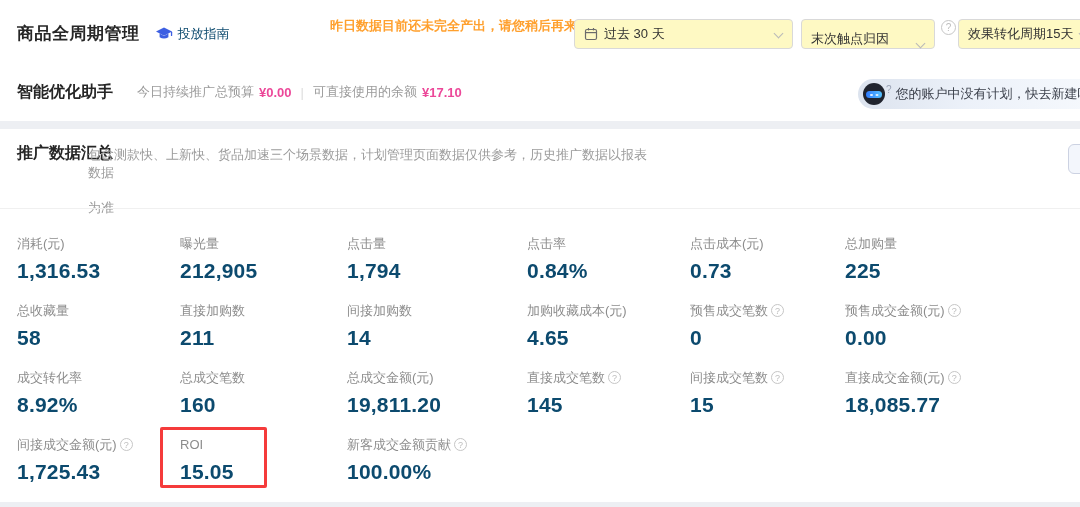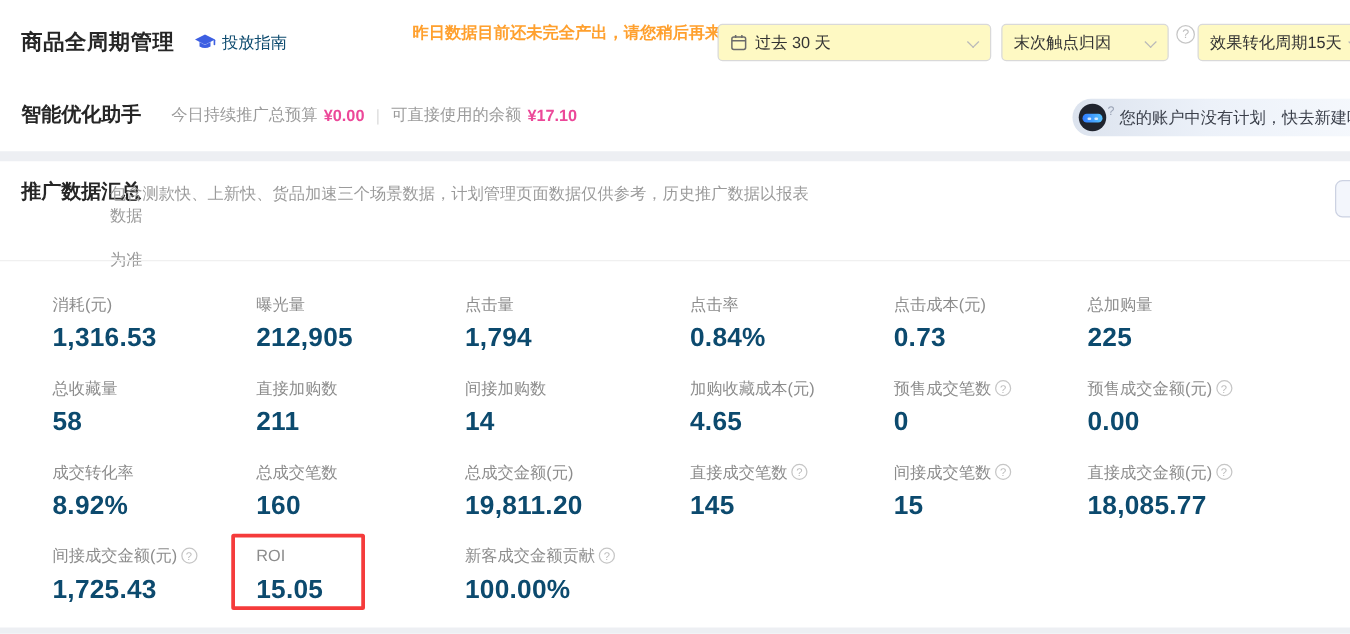--- a/index.html
+++ b/index.html
@@ -21,21 +21,21 @@
   .guide-link { display:flex; align-items:center; margin-left:16px; cursor:pointer; }
   .guide-link .cap { margin-right:5px; display:inline-flex; }
   .guide-link .txt { font-size:13px; color:#0c4a6e; }
   .notice { position:absolute; left:330px; top:17px; font-size:13px; color:#ffa02e; font-weight:bold; }
 
   .dd { position:absolute; top:50%; transform:translateY(-50%); height:30px;
         border:1px solid #d9d9d9; border-radius:4px; background:#fef9c3;
         display:flex; align-items:center; padding:0 9px; font-size:13px; color:#333;
         cursor:pointer; }
   .dd-date  { left:574px; width:219px; }
-  .dd-attr  { left:801px; width:134px; }
+  .dd-attr  { left:801px; width:134px;align-items:flex-end; }
   .dd-cycle { left:958px; width:140px; }
   .chev { margin-left:auto; width:9px; height:9px; position:relative; flex:0 0 auto; }
   .chev::before { content:""; position:absolute; left:1px; top:1px; width:6px; height:6px;
         border-right:1.5px solid #b9b9b9; border-bottom:1.5px solid #b9b9b9; transform:rotate(45deg); }
   .cal { margin-right:6px; display:inline-flex; }
 
   .qicon { width:13px; height:13px; border:1px solid #c6c6c6; border-radius:50%;
         color:#bdbdbd; font-size:9px; line-height:12px; text-align:center;
         display:inline-block; margin-left:3px; flex:0 0 auto; background:#fff; }
   .qicon-lg { position:absolute; left:938px; top:20px; width:15px; height:15px;
@@ -63,21 +63,21 @@
   .sum-title { position:absolute; left:17px; top:14px; font-size:16px; font-weight:bold; color:#262626; }
   .sum-desc  { position:absolute; left:88px; top:17px; width:560px; font-size:13px; color:#9b9b9b; }
   .sum-desc .line { display:block; line-height:18px; }
   .sum-desc .line2 { margin-top:17px; }
   .cut-button { position:absolute; right:-10px; top:15px; width:22px; height:30px;
         border:1px solid #ccd2e2; border-radius:6px; background:#f3f6fc; cursor:pointer; }
   .sum-divider { position:absolute; left:0; right:0; top:79px; height:1px; background:#f0f0f0; }
 
   .metrics-grid { position:absolute; left:17px; right:0; top:100px;
         display:grid; grid-template-columns:163px 167px 180px 163px 155px 1fr;
-        grid-auto-rows:67px;margin-left:25px; }
+        grid-auto-rows:67px; }
   .cell { padding-top:7px; position:relative; }
   .label-row { display:flex; align-items:center; font-size:13px; color:#8c8c8c; line-height:15px; }
   .mvalue { margin-top:8px; font-size:21px; font-weight:bold; color:#0c4a6e; letter-spacing:.2px; }
   .roi-box { position:absolute; left:-20px; top:-3px; width:107px; height:61px;
         border:3px solid #f53b3b; border-radius:2px; pointer-events:none; }
 </style>
 </head>
 <body>
 
 <div class="card card-header">

